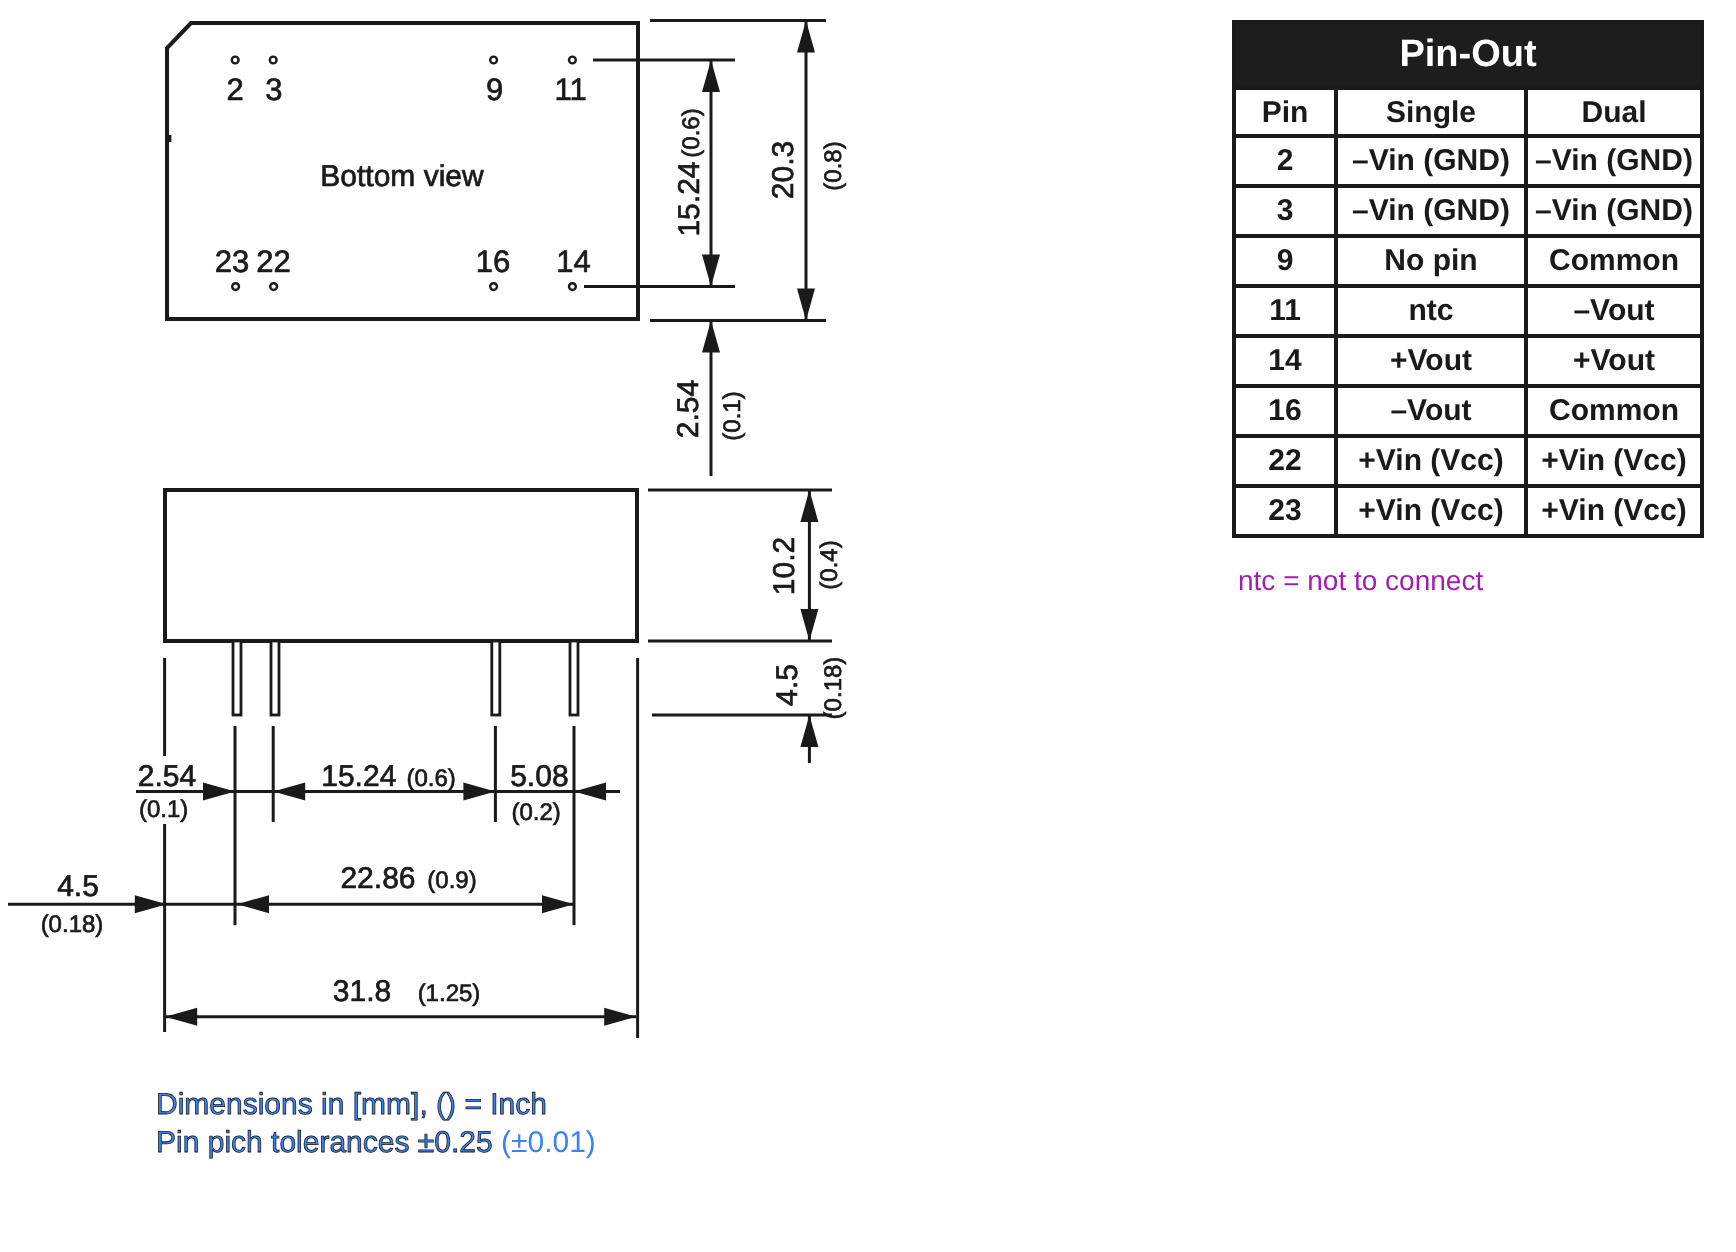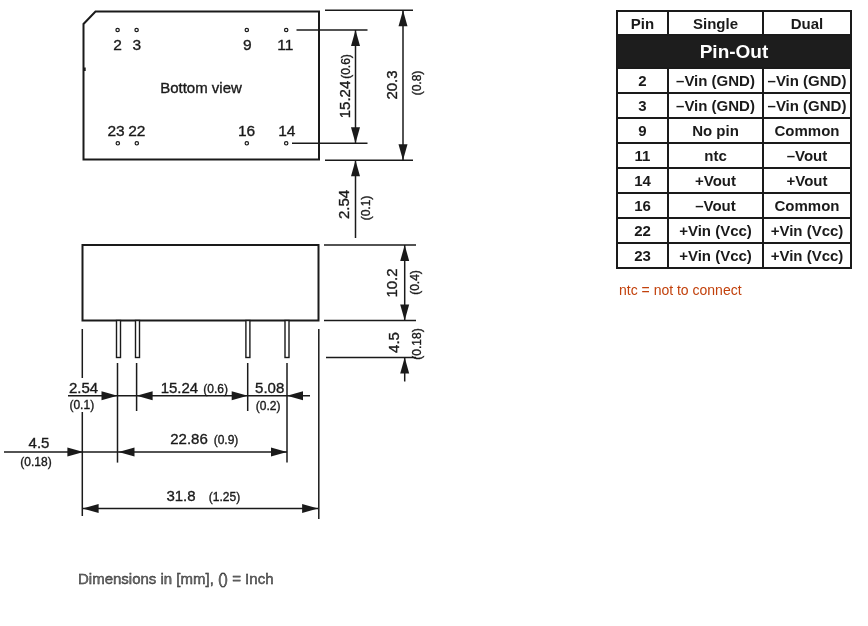--- a/index.html
+++ b/index.html
@@ -6,22 +6,22 @@
   #page{position:relative;width:868px;height:626px;background:#fff;overflow:hidden;
         font-family:"Liberation Sans",sans-serif;color:#1a1a1a;}
   svg text{font-family:"Liberation Sans",sans-serif;fill:#1a1a1a;stroke:#1a1a1a;stroke-width:0.35px;}
   #pinout{position:absolute;left:616px;top:10px;width:236px;}
   #pinout table{border-collapse:collapse;width:236px;font-family:"Liberation Sans",sans-serif;}
   #pinout th,#pinout td{border:2px solid #1a1a1a;text-align:center;padding:0;font-size:15px;color:#1a1a1a;}
   #pinout .hdr{background:#1d1d1d;color:#fff;font-size:19px;font-weight:bold;height:31px;border:2px solid #1a1a1a;}
   #pinout .ch{height:22px;font-weight:bold;font-size:15px;}
   #pinout td{height:23px;font-weight:bold;}
   #pinout td.pn{font-weight:bold;}
-  #ntc{position:absolute;left:619px;top:282px;font-size:14px;color:#c2410c;}
-  #notes{position:absolute;left:78px;top:570px;font-size:15px;line-height:18.8px;color:#737373;-webkit-text-stroke:0.4px #1a1a1a;}
+  #ntc{position:absolute;left:619px;top:282px;font-size:14px;color:#a21caf;}
+  #notes{position:absolute;left:78px;top:544px;font-size:15px;line-height:18.8px;color:#3b82f6;-webkit-text-stroke:0.4px #1a1a1a;}
   #notes .lt{-webkit-text-stroke:0px transparent;}
 </style>
 </head>
 <body>
 <div id="page">
 
 <svg width="640" height="626" viewBox="0 0 640 626" fill="none" stroke="none">
   <g stroke="#1a1a1a" stroke-width="2" fill="none">
 
     <polygon points="95.5,11.5 319,11.5 319,159.5 83.5,159.5 83.5,24 95.5,11.5" fill="#fff"></polygon>
@@ -175,28 +175,28 @@
   <polygon points="318.1,508.4 302.1,503.9 302.1,512.9" fill="#1a1a1a"></polygon>
   <text x="181" y="500.5" font-size="15" text-anchor="middle">31.8</text>
   <text x="224.5" y="500.5" font-size="12" text-anchor="middle">(1.25)</text>
 </svg>
 
 
 <div id="pinout">
 <table>
   <tbody>
           <tr>
+            <th class="hdr" colspan="3">Pin-Out</th>
+          </tr>
+  <tr>
             <th class="ch" style="width:49px;">Pin</th>
             <th class="ch" style="width:93px;">Single</th>
             <th class="ch">Dual</th>
           </tr>
   <tr>
-            <th class="hdr" colspan="3">Pin-Out</th>
-          </tr>
-  <tr>
             <td class="pn">2</td>
             <td>–Vin (GND)</td>
             <td>–Vin (GND)</td>
           </tr>
   <tr>
             <td class="pn">3</td>
             <td>–Vin (GND)</td>
             <td>–Vin (GND)</td>
           </tr>
   <tr>
@@ -231,14 +231,15 @@
           </tr>
 </tbody>
       </table>
 </div>
 
 <div id="ntc">ntc = not to connect</div>
 
 
 <div id="notes">
   <div>Dimensions in [mm], () = Inch</div>
+  <div>Pin pich tolerances ±0.25 <span class="lt">(±0.01)</span></div>
 </div>
 </div>
 
 </body></html>

